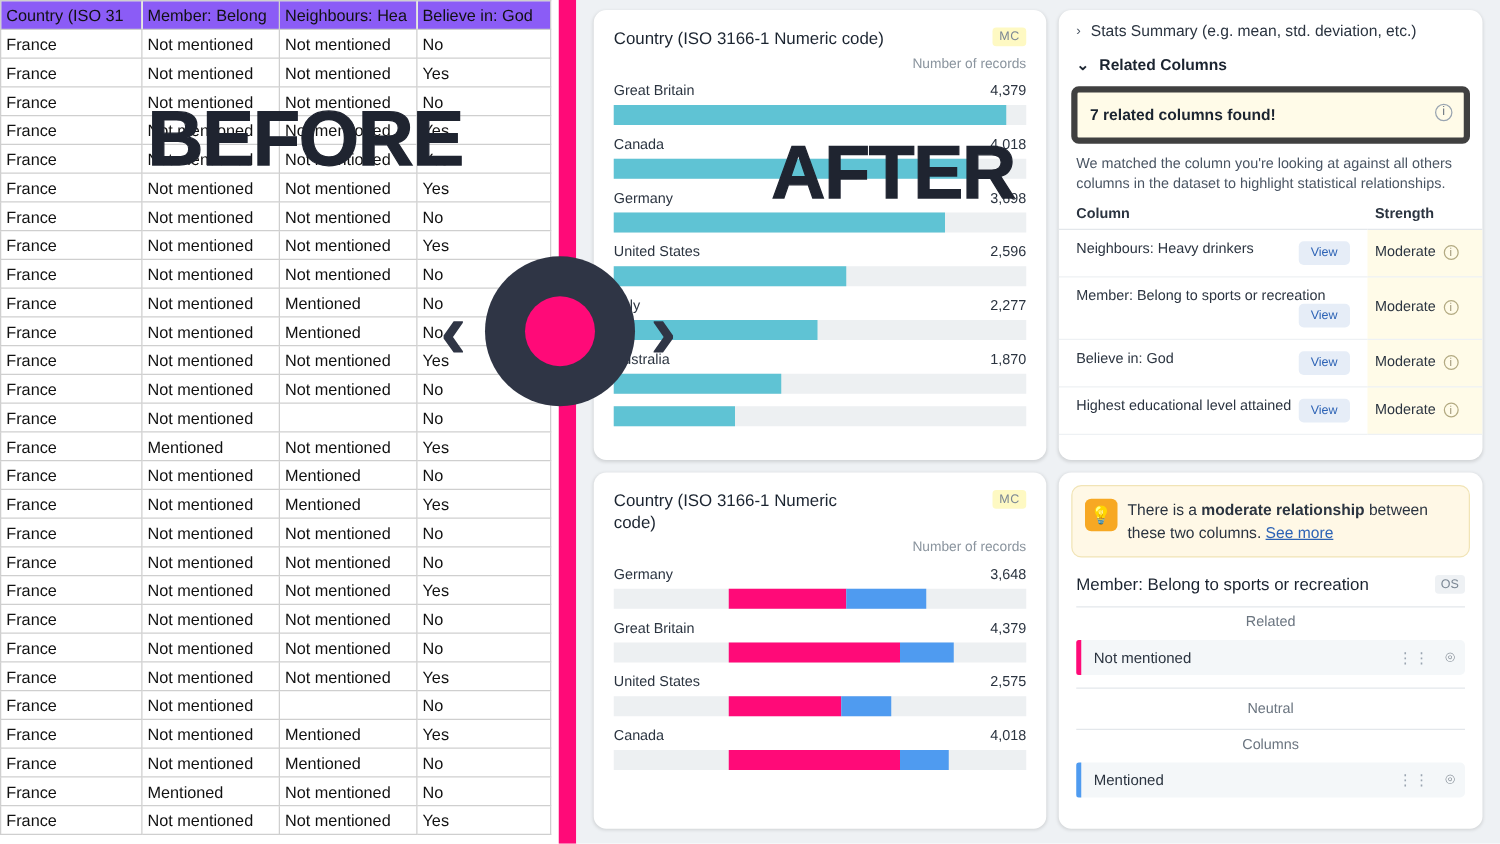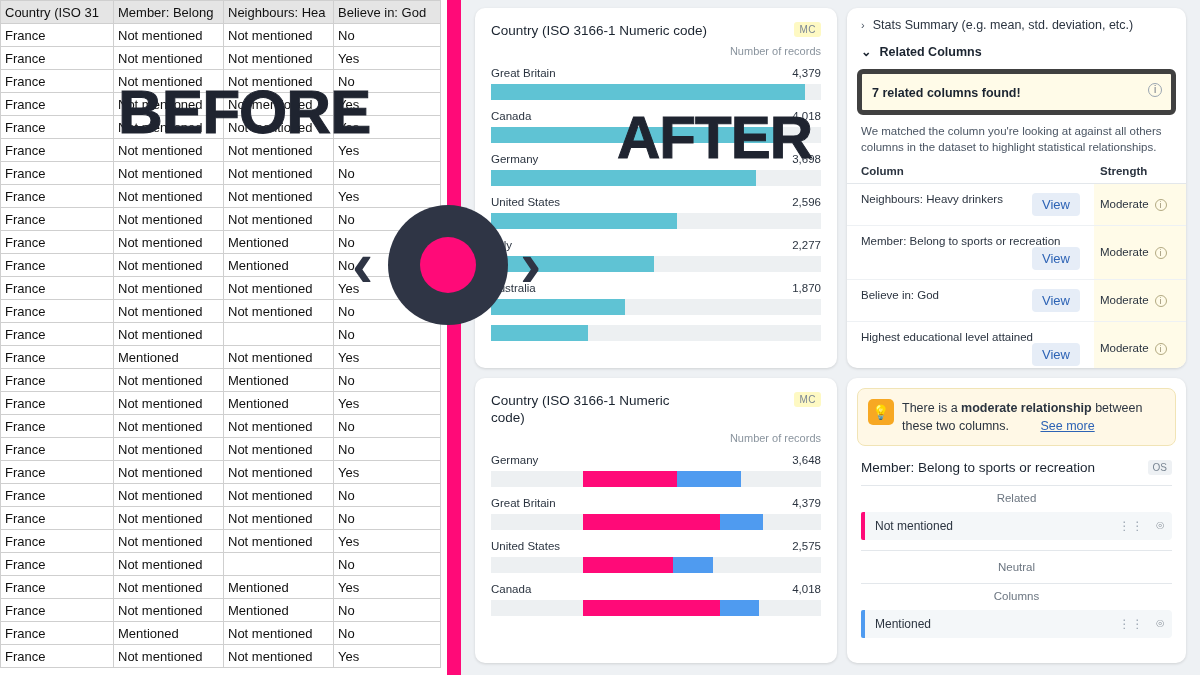--- a/index.html
+++ b/index.html
@@ -28,21 +28,21 @@
     border: 1px solid #cfcfcf;
     height: 23px;
     padding: 0 4px;
     white-space: nowrap;
     overflow: hidden;
     text-overflow: clip;
     font-weight: normal;
     text-align: left;
     line-height: 21px;
   }
-  table.raw th { background: #e5e5e5; font-weight: normal; }
+  table.raw th { background: #8b5cf6; font-weight: normal; }
   .col-a { width: 113px; }
   .col-b { width: 110px; }
   .col-c { width: 110px; }
   .col-d { width: 107px; }
 
   .pink-strip {
     position: absolute; left: 447px; top: 0; width: 14px; height: 675px;
     background: #ff0a78;
   }
 
@@ -140,40 +140,40 @@
   .rel-para { padding: 8px 14px 0 14px; font-size: 11.5px; color: #4a5563; line-height: 16px; }
   .rel-table { width: 100%; margin-top: 10px; border-collapse: collapse; }
   .rel-table th {
     font-size: 11.5px; color: #2b3440; text-align: left; font-weight: bold;
     padding: 0 14px 6px 14px; border-bottom: 1px solid #e3e7eb;
   }
   .rel-table th.str { text-align: left; width: 92px; padding-left: 6px; }
   .rel-table td { font-size: 11.5px; color: #2b3440; padding: 9px 14px; border-bottom: 1px solid #eef1f4; }
   .view-btn {
     background: #e6edf7; color: #2d63b5; border: none; border-radius: 4px;
-    font-size: 13px; padding: 4px 10px; cursor: pointer;
+    font-size: 10px; padding: 4px 10px; cursor: pointer;
   }
   td.strength-cell { background: #fffbe8; padding-left: 6px; padding-right: 6px; white-space: nowrap; }
   .strength-i {
     display: inline-block; width: 12px; height: 12px; border: 1px solid #b3aa82;
     border-radius: 6px; color: #9a9272; font-size: 9px; line-height: 10px;
     text-align: center; margin-left: 6px; vertical-align: middle;
   }
 
   
   .rel-callout {
     margin: 10px; background: #fff8e6; border: 1px solid #f1e4b6; border-radius: 8px;
     padding: 10px 12px 10px 44px; position: relative; font-size: 12.5px; color: #2b3440; line-height: 18px;
   }
   .bulb {
     position: absolute; left: 10px; top: 10px; width: 26px; height: 26px;
     border-radius: 5px; background: #f7a823; color: #fff; font-size: 14px;
     line-height: 26px; text-align: center;
   }
-  .see-more { color: #2d63b5; text-decoration: underline; margin-left: 28px; }
+  .see-more { color: #2d63b5; text-decoration: underline; }
   .rel2-title {
     display: flex; justify-content: space-between; align-items: center;
     padding: 4px 14px 0 14px; font-size: 13.5px; color: #1b2430;
   }
   .os-badge { font-size: 10px; color: #7b8794; background: #eef1f4; border-radius: 3px; padding: 2px 5px; }
   .divider { height: 1px; background: #e3e7eb; margin: 10px 14px 0 14px; }
   .axis-label { text-align: center; font-size: 11.5px; color: #6b7580; margin-top: 6px; }
   .chip {
     display: flex; align-items: center; margin: 8px 14px 0 14px;
     background: #f4f7f9; border-radius: 4px; height: 28px; padding: 0 8px 0 0;

